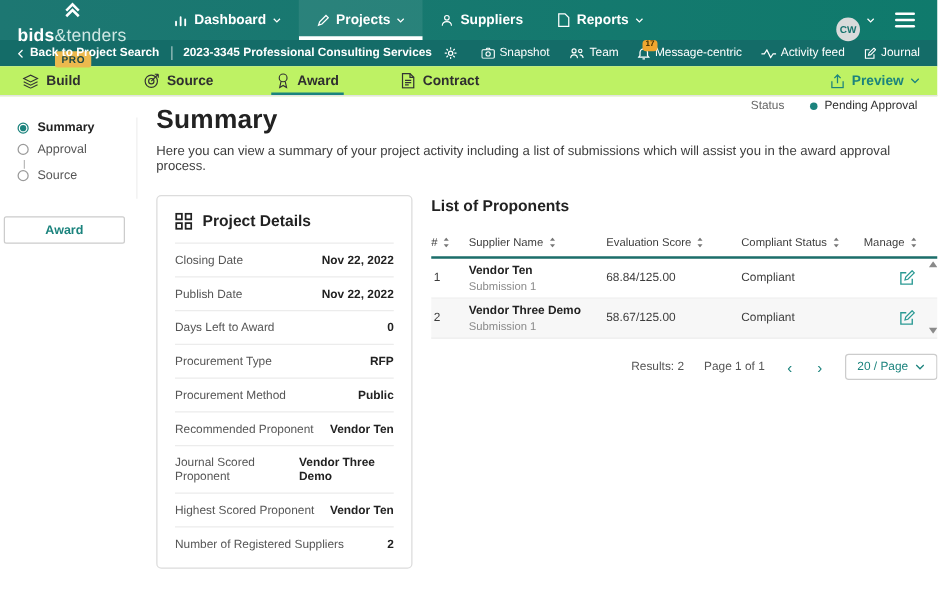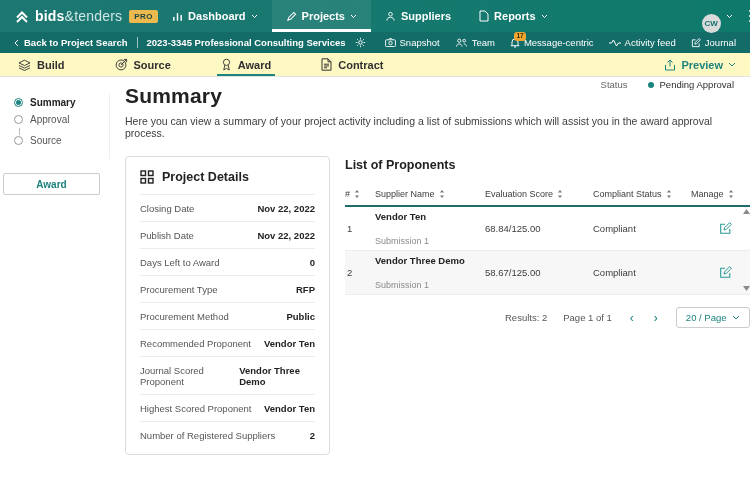--- a/index.html
+++ b/index.html
@@ -3,21 +3,21 @@
 <meta charset="utf-8">
 <style>
   * { margin:0; padding:0; box-sizing:border-box; }
   html,body { width:750px; height:484px; overflow:hidden; background:#fff;
     font-family:"Liberation Sans", sans-serif; }
   .app { position:relative; width:750px; height:484px; background:#fff; }
 
   
   .topbar { height:32px; background:linear-gradient(90deg,#1d7772,#0f7a6c);
     display:flex; align-items:stretch; color:#fff; padding-left:14px; }
-  .logo-group { display:flex; align-items:center; gap:5px; cursor:pointer; }
+  .logo-group { display:flex; align-items:center; gap:5px; cursor:pointer;flex-direction:column; }
   .brand { font-size:14px; letter-spacing:.2px; white-space:nowrap; }
   .brand b { font-weight:bold; }
   .brand span { font-weight:300; color:#cfe7e4; }
   .pro-badge { background:#ecb94e; color:#1c4643; font-size:8px; font-weight:bold;
     padding:2px 5px; border-radius:2px; letter-spacing:.5px; margin-left:2px; }
   .nav { display:flex; margin-left:auto; align-items:stretch; }
   .nav-item { display:flex; align-items:center; gap:5px; padding:0 14px;
     font-size:11px; font-weight:600; cursor:pointer; white-space:nowrap; }
   .nav-item.active { background:rgba(255,255,255,.08); box-shadow:inset 0 -3px 0 #fff; }
   .top-right { display:flex; align-items:center; gap:14px; margin-left:140px; padding-right:16px; }
@@ -34,21 +34,21 @@
   .v-div { width:1px; height:11px; background:rgba(255,255,255,.6); margin:0 9px; }
   .proj-title { font-weight:bold; }
   .gear-btn { margin-left:9px; cursor:pointer; display:flex; align-items:center; }
   .sub-actions { margin-left:auto; display:flex; align-items:center; gap:15px; }
   .sub-action { display:flex; align-items:center; gap:4px; cursor:pointer; white-space:nowrap; }
   .bell-wrap { position:relative; display:flex; }
   .notif-badge { position:absolute; top:-5px; left:4px; background:#f0a62f; color:#3a2b00;
     font-size:6.5px; font-weight:bold; padding:1px 2.5px; border-radius:3px; line-height:1; }
 
   
-  .phasebar { height:24px; background:#fef9c3; border-bottom:1px solid #e3e3e3;
+  .phasebar { height:24px; background:#bef264; border-bottom:1px solid #e3e3e3;
     display:flex; align-items:stretch; padding:0 14px; }
   .phase-tab { display:flex; align-items:center; gap:6px; padding:0 4px; margin-right:42px;
     font-size:11px; font-weight:600; color:#2f2f2f; cursor:pointer; }
   .phase-tab.active { box-shadow:inset 0 -2px 0 #1b837d; }
   .preview-btn { margin-left:auto; display:flex; align-items:center; gap:5px;
     color:#1b837d; font-size:11px; font-weight:600; cursor:pointer; }
 
   
   .status-line { position:absolute; top:79px; right:16px; display:flex; align-items:center;
     gap:6px; font-size:9.5px; color:#666; }
@@ -92,21 +92,21 @@
   .table { margin-top:13px; position:relative; }
   .t-head, .t-row { display:grid; grid-template-columns:30px 110px 108px 98px 1fr; align-items:center; }
   .t-head { border-bottom:2px solid #1b6e6a; padding:4px 0 6px; }
   .th { font-size:9px; color:#3c3c3c; display:flex; align-items:center; gap:4px; cursor:pointer; }
   .th.right { justify-content:flex-end; padding-right:16px; }
   .t-row { border-bottom:1px solid #ededed; min-height:29px; padding:4px 0; }
   .t-row.alt { background:#f7f7f7; }
   .td { font-size:9.5px; color:#3c3c3c; }
   .td.num { padding-left:2px; }
   .supplier-name { font-weight:bold; color:#222; font-size:9.5px; }
-  .submission { color:#8a8a8a; font-size:9px; margin-top:14px; }
+  .submission { color:#8a8a8a; font-size:9px; margin-top:2px; }
   .td.manage { display:flex; justify-content:flex-end; padding-right:18px; }
   .edit-btn { cursor:pointer; display:flex; }
   .scroll-rail { position:absolute; right:-2px; top:20px; bottom:0; width:10px;
     display:flex; flex-direction:column; justify-content:space-between; align-items:center; padding:4px 0; }
   .scroll-arrow { cursor:pointer; display:flex; }
 
   
   .pagination { display:flex; align-items:center; justify-content:flex-end; gap:16px;
     margin-top:12px; font-size:9.5px; color:#555; }
   .page-chevron { color:#1b837d; font-size:12px; cursor:pointer; line-height:1; padding:0 2px; }

